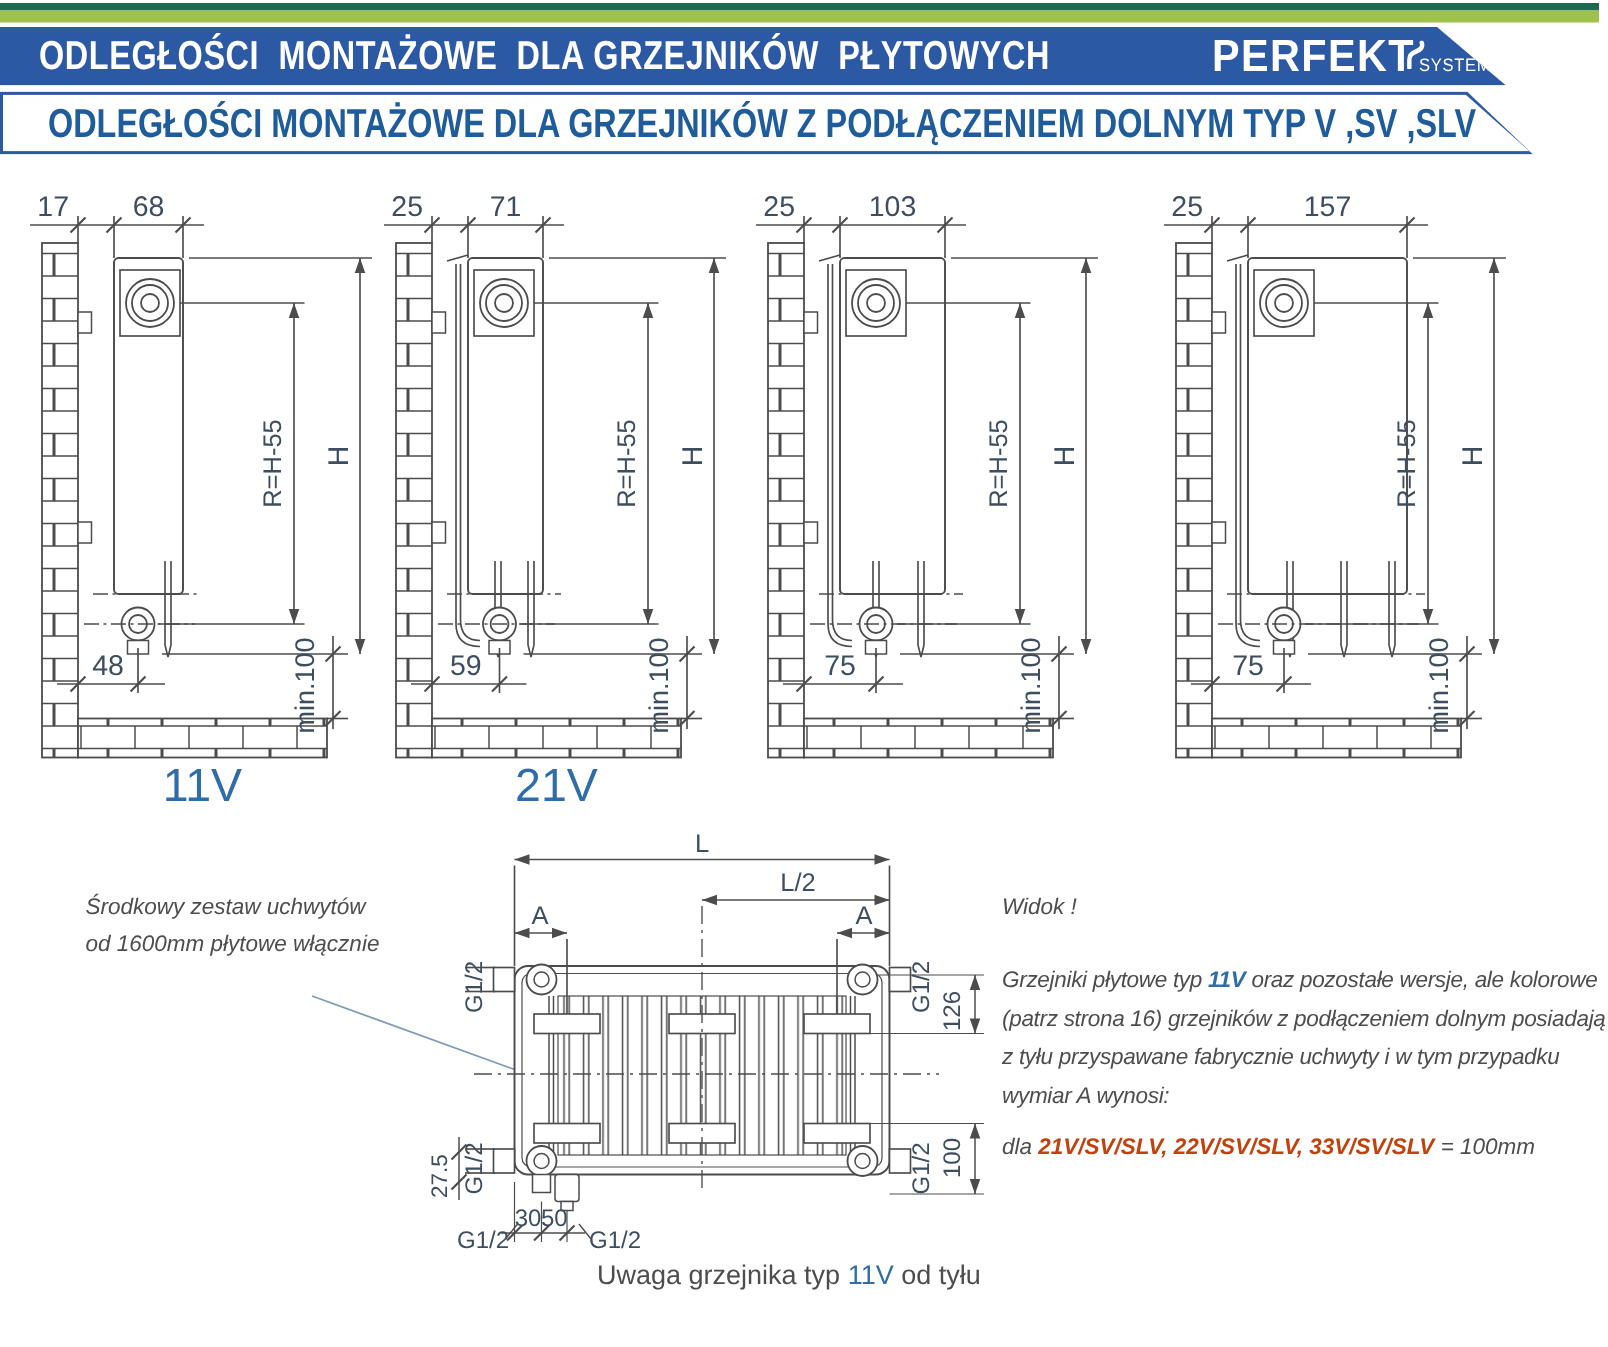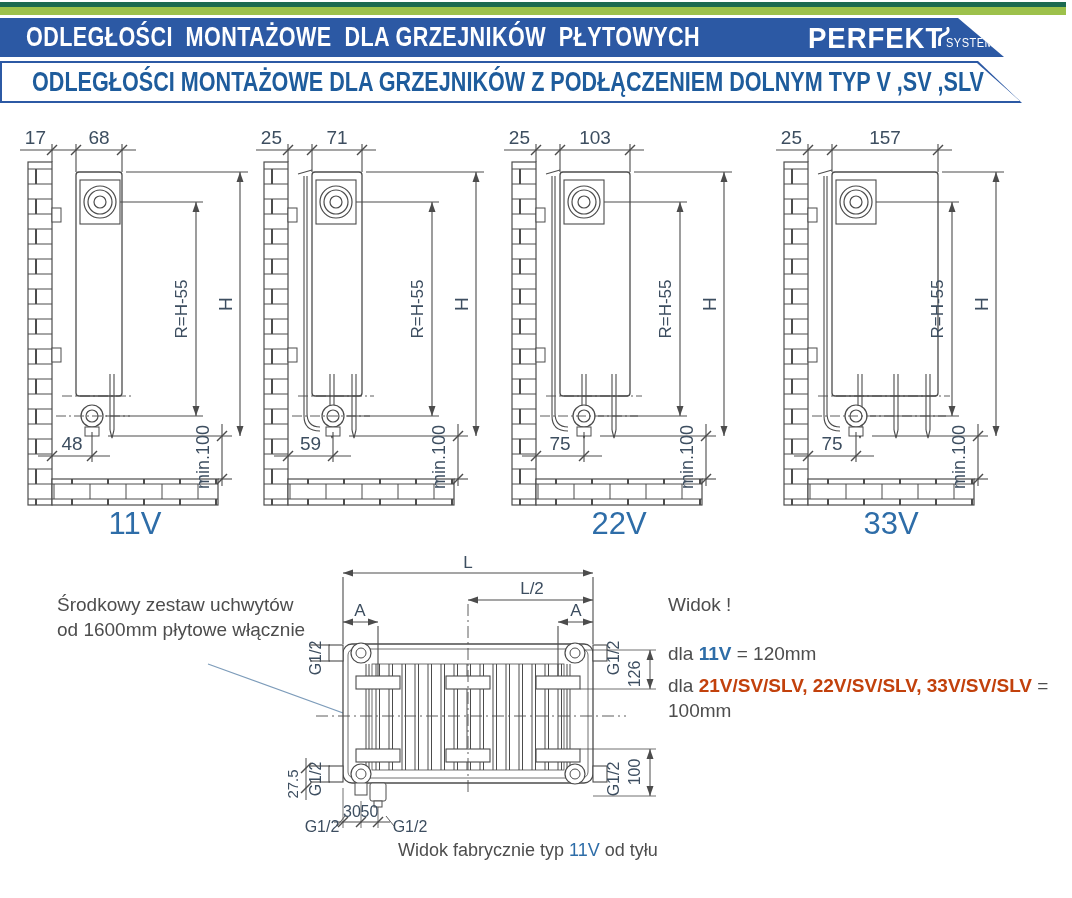--- a/index.html
+++ b/index.html
@@ -18,21 +18,21 @@
   .logo-sub{color:#fff;font-size:12px;font-weight:400;letter-spacing:.5px;margin-left:-6px;margin-bottom:3px;}
   .banner2{position:absolute;left:0;top:61px;height:42px;width:1022px;
            clip-path:polygon(0 0, calc(100% - 44px) 0, 100% 100%, 0 100%);}
   .banner2-inner{position:absolute;left:2px;top:2px;width:calc(100% - 4px);height:calc(100% - 4px);
            background:#fff;display:flex;align-items:center;
            clip-path:polygon(0 0, calc(100% - 43px) 0, 100% 100%, 0 100%);}
   .banner2-text{font-size:27px;font-weight:700;white-space:pre;margin-left:30px;display:inline-block;
            transform:scaleX(.8);transform-origin:left center;}
   .sidesvg{position:absolute;top:124px;width:250px;height:405px;}
   .type-label{position:absolute;top:506px;width:270px;text-align:center;font-size:31px;}
-  .note{position:absolute;font-size:19px;color:#4d4d4d;line-height:25px;}
+  .note{position:absolute;font-size:15px;color:#4d4d4d;line-height:25px;font-style:italic;}
   .blue{font-weight:700;}
   .caption{position:absolute;left:398px;top:840px;font-size:18px;color:#4d4d4d;}
   .warn-title{margin-bottom:24px;}
   .warn-p{margin-bottom:9px;line-height:25.5px;letter-spacing:-0.2px;}
   .warn-rule{margin-top:7px;}
 </style>
 </head>
 <body>
 
 <div id="page">
@@ -341,22 +341,21 @@
         <line x1="196" y1="78" x2="196" y2="292" stroke="#4c4c4c" stroke-width="1.1"></line>
         <path d="M196,78 l-3.5,10 h7 z" fill="#4c4c4c"></path>
         <path d="M196,292 l-3.5,-10 h7 z" fill="#4c4c4c"></path>
         <line x1="120" y1="78" x2="203" y2="78" stroke="#4c4c4c" stroke-width="1.1"></line>
         <line x1="114" y1="292" x2="203" y2="292" stroke="#4c4c4c" stroke-width="1.1"></line>
         <text x="187" y="185" fill="#3d4e60" font-size="17" text-anchor="middle" font-family="&quot;Liberation Sans&quot;,sans-serif" transform="rotate(-90 187 185)">R=H-55</text>
       </g>
     </svg>
 
   <div class="type-label" style="left: 0px; color: rgb(46, 109, 168);">11V</div>
-  <div class="type-label" style="left: 484px; color: rgb(46, 109, 168);">22V</div>
-  <div class="type-label" style="left: 756px; color: rgb(46, 109, 168);">33V</div>
+  <div class="type-label" style="left: 236px; color: rgb(46, 109, 168);">21V</div>
 
   <div class="note" style="left:57px;top:592px;width:290px">
     <div>Środkowy zestaw uchwytów</div>
     <div>od 1600mm płytowe włącznie</div>
   </div>
 
   <svg style="position:absolute;left:180px;top:648px;width:310px;height:125px" viewBox="0 0 310 125">
     <line x1="28" y1="16" x2="298" y2="114" stroke="#7d9cba" stroke-width="1.2"></line>
   </svg>
 
@@ -455,25 +454,25 @@
         <text x="70" y="261" fill="#3d4e60" font-size="16" text-anchor="middle" font-family="&quot;Liberation Sans&quot;,sans-serif">30</text>
         <text x="87.5" y="261" fill="#3d4e60" font-size="16" text-anchor="middle" font-family="&quot;Liberation Sans&quot;,sans-serif">50</text>
         <text x="40" y="276" fill="#3d4e60" font-size="16" text-anchor="middle" font-family="&quot;Liberation Sans&quot;,sans-serif">G1/2</text>
         <line x1="55" y1="270" x2="63" y2="260" stroke="#4c4c4c" stroke-width="0.9"></line>
         <text x="128" y="276" fill="#3d4e60" font-size="16" text-anchor="middle" font-family="&quot;Liberation Sans&quot;,sans-serif">G1/2</text>
         <line x1="112" y1="270" x2="104" y2="260" stroke="#4c4c4c" stroke-width="0.9"></line>
       </g>
     </svg>
 
   <div class="caption">
-    <span>Widok fabrycznie typ </span><span class="cap-blue" style="color: rgb(46, 109, 168);">11V</span><span> od tyłu</span>
+    <span>Uwaga grzejnika typ </span><span class="cap-blue" style="color: rgb(46, 109, 168);">11V</span><span> od tyłu</span>
   </div>
 
   <div class="note" style="left:668px;top:592px;width:404px">
     <div class="warn-title">Widok !</div>
-    <div class="warn-rule">
-      <span>dla </span><span class="blue note-blue" style="color: rgb(46, 109, 168);">11V</span><span> = 120mm</span>
+    <div class="warn-p">
+      <span>Grzejniki płytowe typ </span><span class="blue note-blue" style="color: rgb(46, 109, 168);">11V</span><span> oraz pozostałe wersje, ale kolorowe (patrz strona 16) grzejników z podłączeniem dolnym posiadają z tyłu przyspawane fabrycznie uchwyty i w tym przypadku wymiar A wynosi:</span>
     </div>
     <div class="warn-rule">
       <span>dla </span><span class="blue note-blue" style="color: #c2410c;">21V/SV/SLV, 22V/SV/SLV, 33V/SV/SLV</span><span> = 100mm</span>
     </div>
   </div>
 </div>
 
 </body></html>

